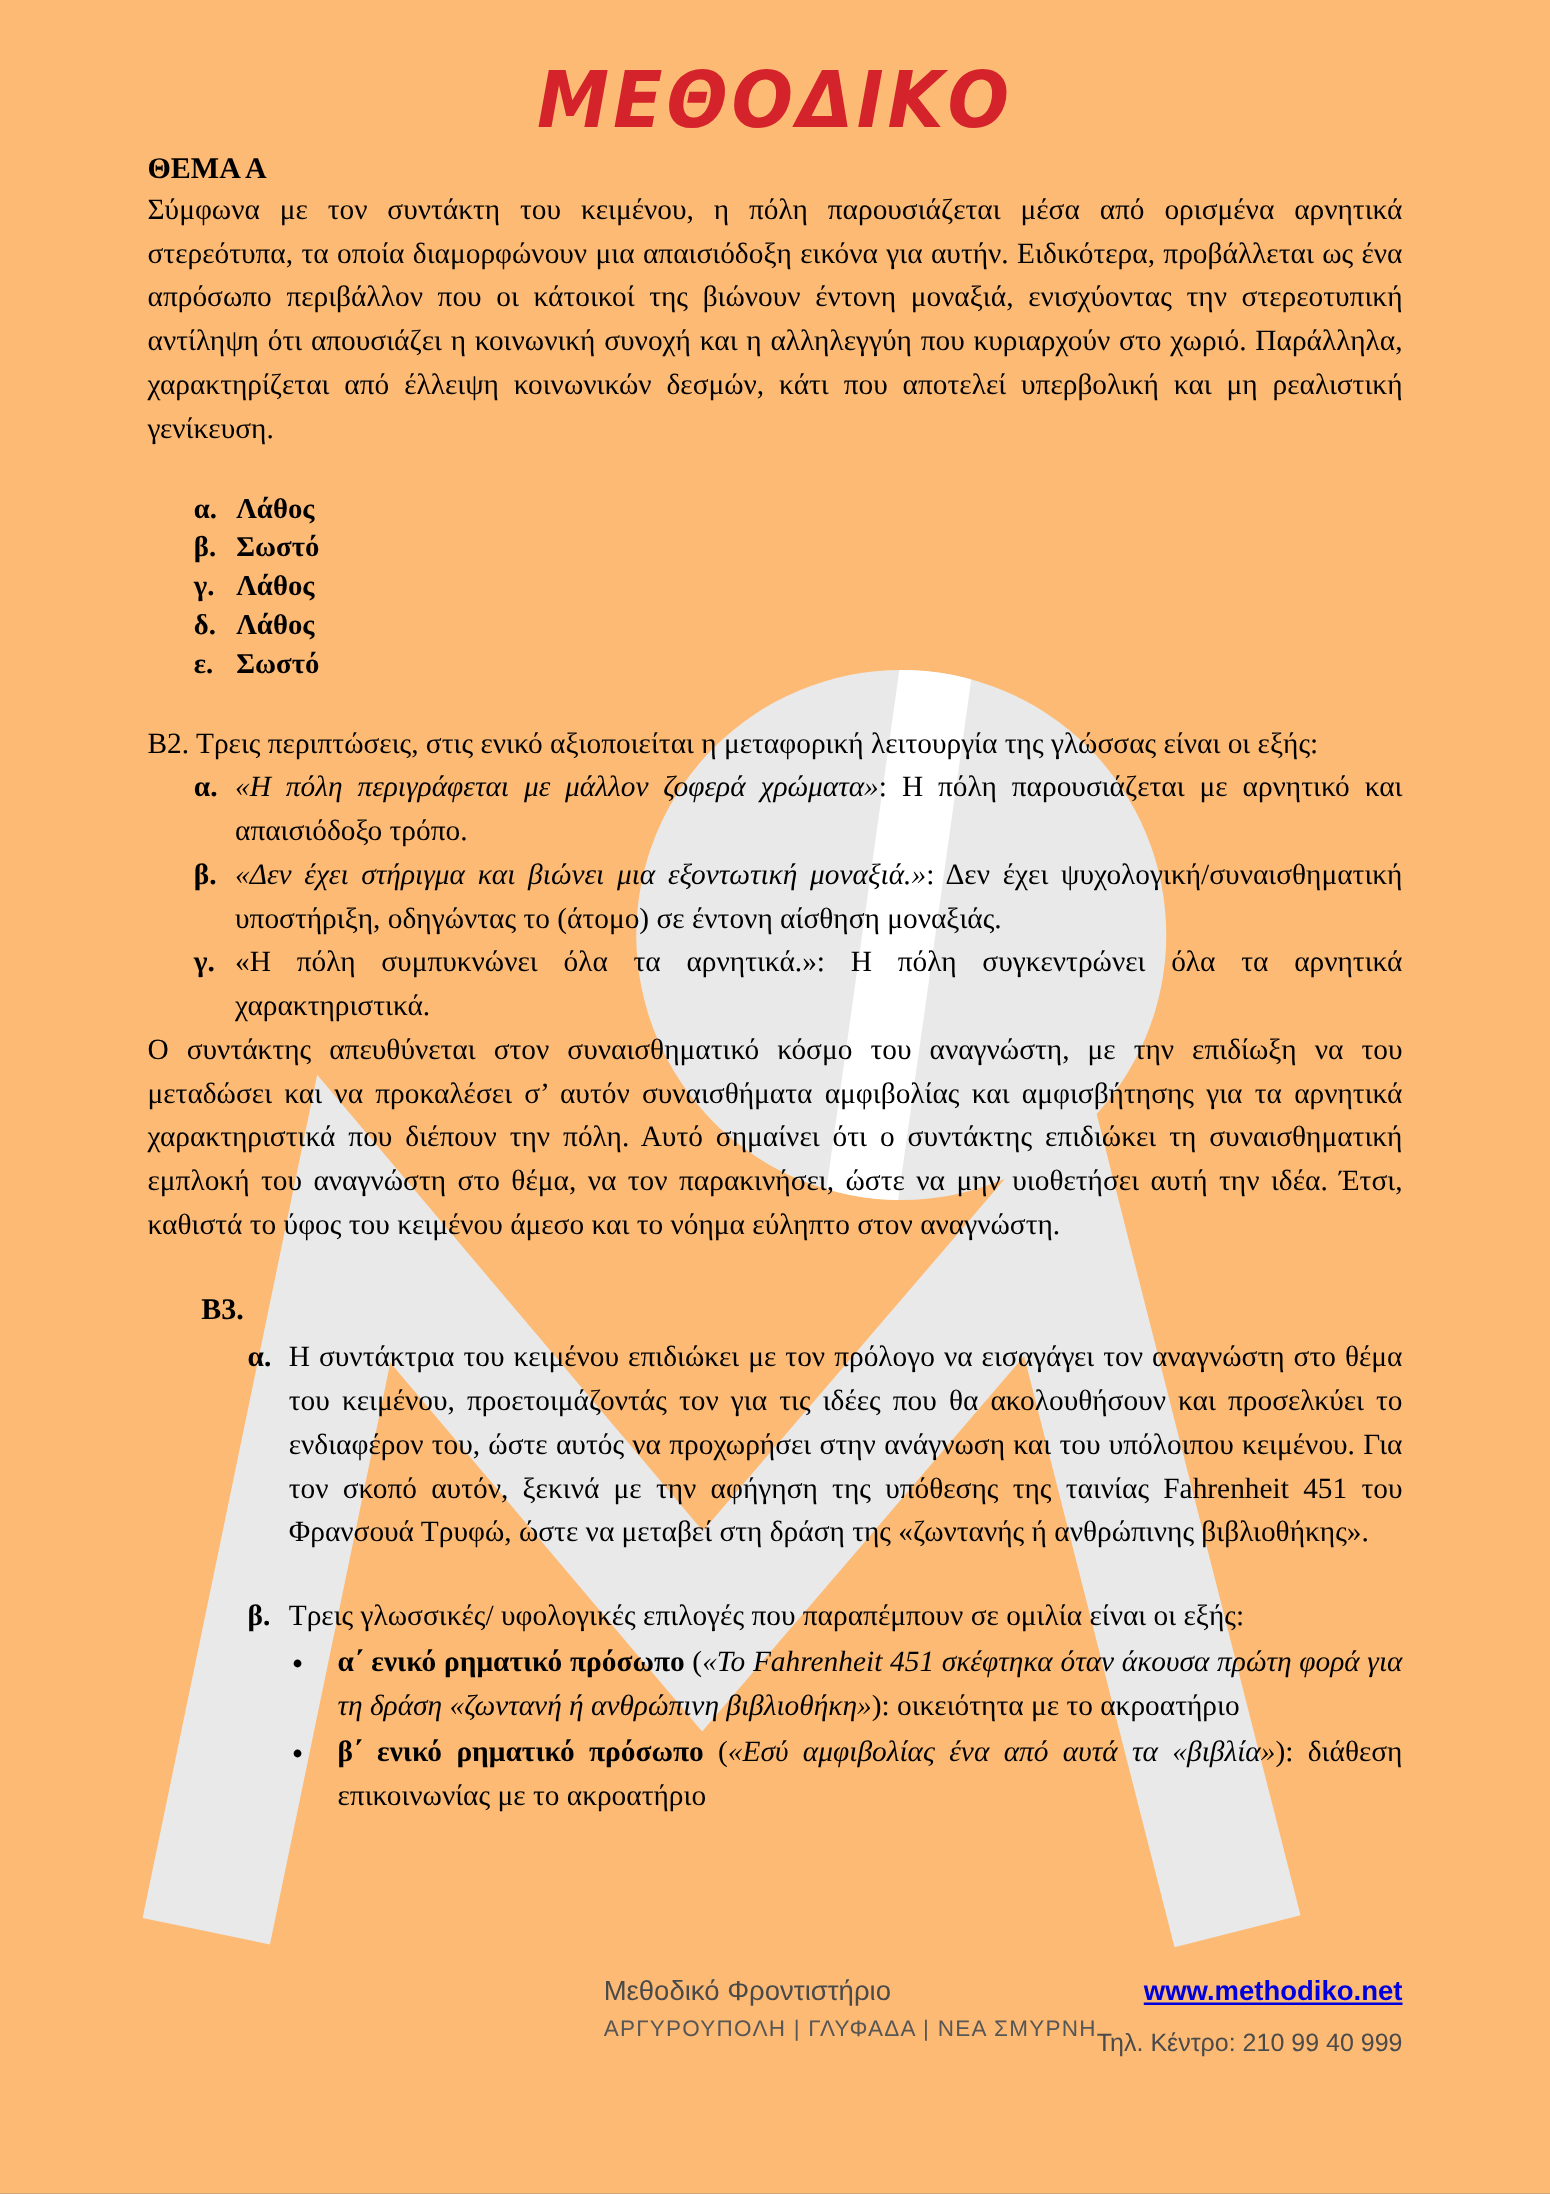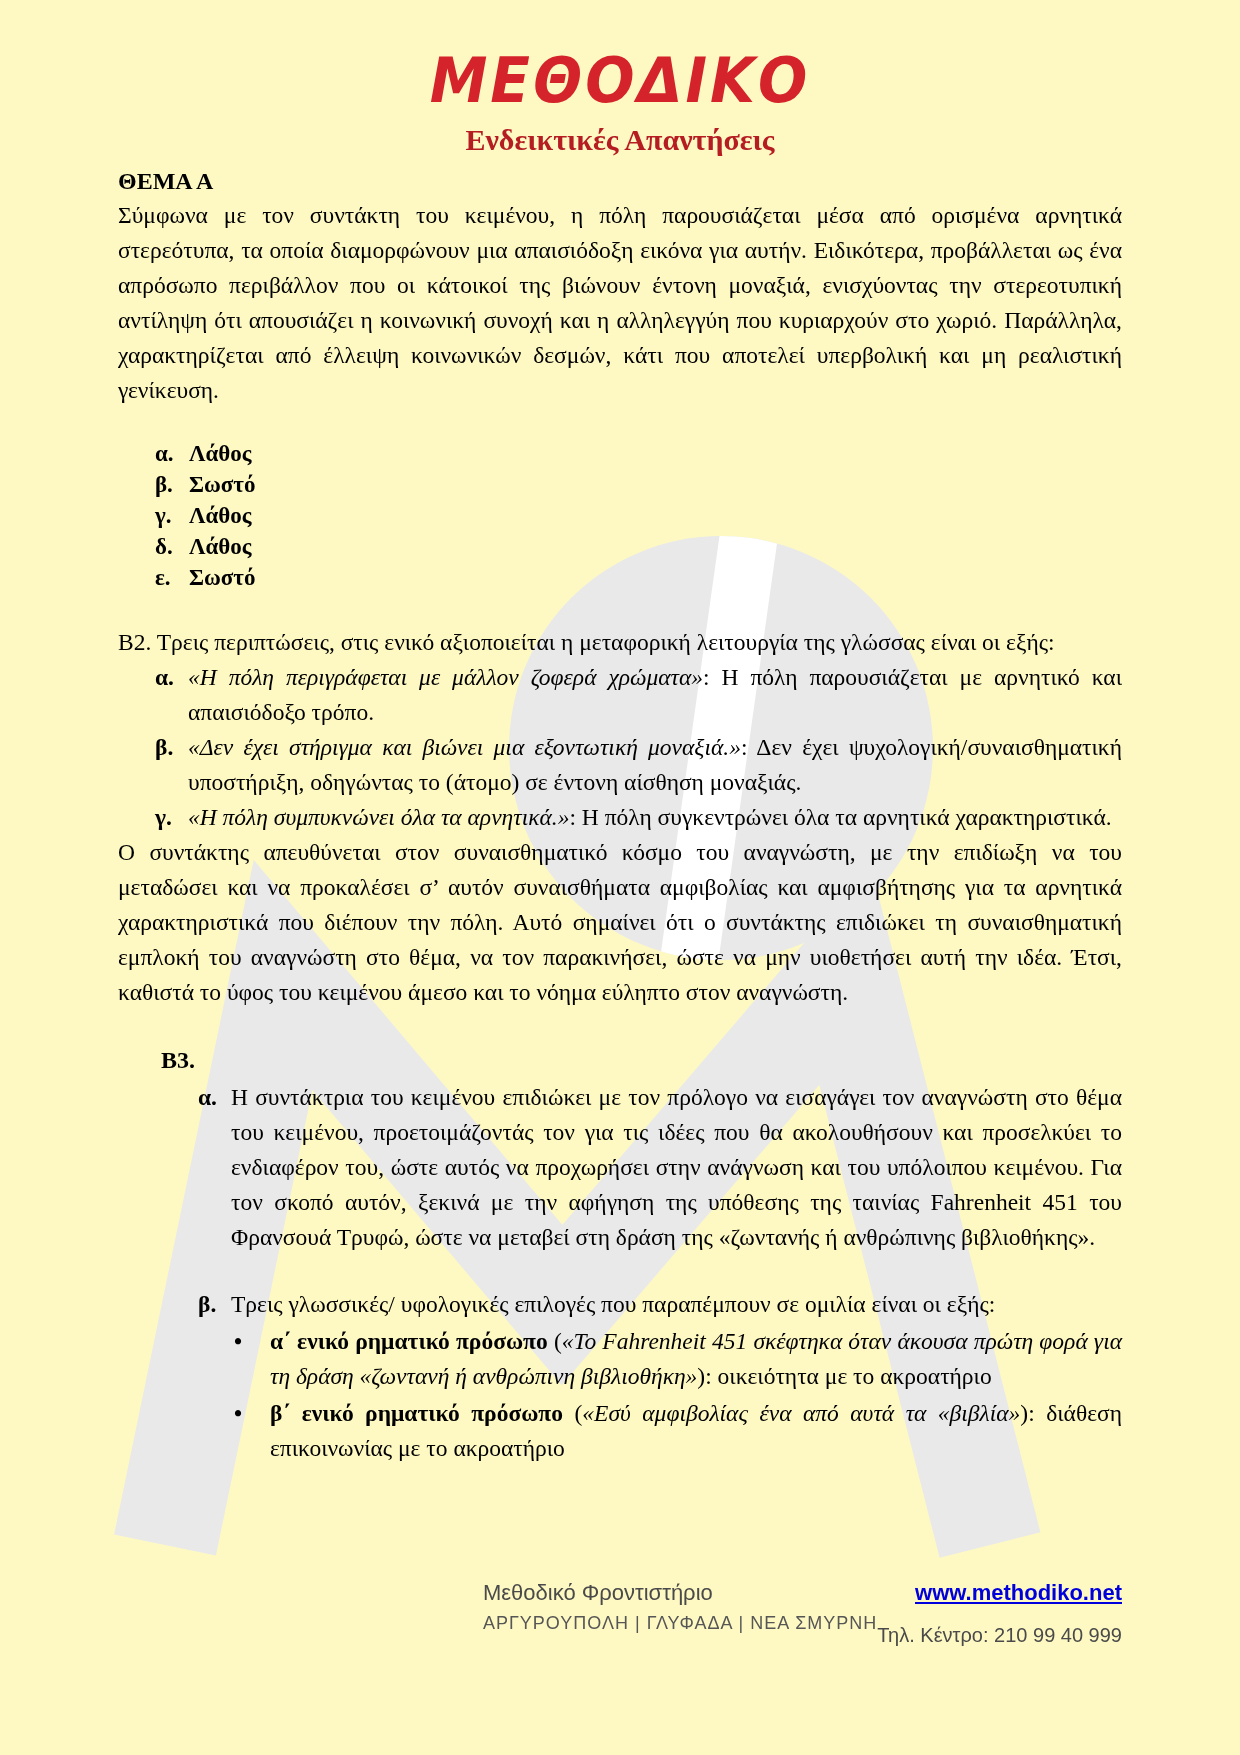--- a/index.html
+++ b/index.html
@@ -7,21 +7,21 @@
     --title_red:#b51d23;
     --link_blue:#0000dd;
     --footer_gray:#4a4a4a;
     --watermark_gray:#e9e9e9;
   }
   html,body{margin:0;padding:0;background:#888;}
   .page{
     position:relative;
     width:1240px;height:1755px;
     margin:0 auto;
-    background:#fef9c3;
+    background:#fdba74;
     overflow:hidden;
     font-family:"Liberation Serif", serif;
     color:#000;
   }
   
   .watermark{position:absolute;left:0;top:0;z-index:0;}
   .wm-fill{fill:var(--watermark_gray);}
   .wm-stroke{stroke:var(--watermark_gray);}
   
   .content{position:relative;z-index:1;padding:24px 118px 0 118px;}
@@ -105,21 +105,20 @@
         </clipPath>
     </defs>
     <circle class="wm-fill" cx="721" cy="748" r="212"></circle>
     <rect x="690" y="500" width="58" height="510" fill="#ffffff" transform="rotate(8 721 748)" clip-path="url(#wmCircleClip)"></rect>
     <polyline class="wm-stroke" points="165,1545 283,975 562,1305 845,975 990,1545" fill="none" stroke-width="104" stroke-miterlimit="12"></polyline>
   </svg>
 
   <div class="content">
 
     <div class="logo">ΜΕΘΟΔΙΚΟ</div>
-    <div class="doc-title">Ενδεικτικές Απαντήσεις</div>
 
     <div class="heading thema-heading">ΘΕΜΑ Α</div>
     <p class="body">Σύμφωνα με τον συντάκτη του κειμένου, η πόλη παρουσιάζεται μέσα από ορισμένα αρνητικά στερεότυπα, τα οποία διαμορφώνουν μια απαισιόδοξη εικόνα για αυτήν. Ειδικότερα, προβάλλεται ως ένα απρόσωπο περιβάλλον που οι κάτοικοί της βιώνουν έντονη μοναξιά, ενισχύοντας την στερεοτυπική αντίληψη ότι απουσιάζει η κοινωνική συνοχή και η αλληλεγγύη που κυριαρχούν στο χωριό. Παράλληλα, χαρακτηρίζεται από έλλειψη κοινωνικών δεσμών, κάτι που αποτελεί υπερβολική και μη ρεαλιστική γενίκευση.</p>
 
     <div class="b1">
       <div class="b1-list">
         <div class="b1-item">
           <span class="marker">α.</span>
           <span class="label">Λάθος</span>
         </div>
@@ -147,21 +146,21 @@
       <div class="sub-item">
         <span class="marker">α.</span>
         <span class="text"><span style="font-style: italic;">«Η πόλη περιγράφεται με μάλλον ζοφερά χρώματα»</span><span>: Η πόλη παρουσιάζεται με αρνητικό και απαισιόδοξο τρόπο.</span></span>
       </div>
       <div class="sub-item">
         <span class="marker">β.</span>
         <span class="text"><span style="font-style: italic;">«Δεν έχει στήριγμα και βιώνει μια εξοντωτική μοναξιά.»</span><span>: Δεν έχει ψυχολογική/συναισθηματική υποστήριξη, οδηγώντας το (άτομο) σε έντονη αίσθηση μοναξιάς.</span></span>
       </div>
       <div class="sub-item">
         <span class="marker">γ.</span>
-        <span class="text"><span style="font-style: italic;">«Η πόλη συμπυκνώνει όλα τα αρνητικά.»</span><span>: Η πόλη συγκεντρώνει όλα τα αρνητικά χαρακτηριστικά.</span></span>
+        <span class="text"><span style="">«Η πόλη συμπυκνώνει όλα τα αρνητικά.»</span><span>: Η πόλη συγκεντρώνει όλα τα αρνητικά χαρακτηριστικά.</span></span>
       </div>
       <p class="body">Ο συντάκτης απευθύνεται στον συναισθηματικό κόσμο του αναγνώστη, με την επιδίωξη να του μεταδώσει και να προκαλέσει σ’ αυτόν συναισθήματα αμφιβολίας και αμφισβήτησης για τα αρνητικά χαρακτηριστικά που διέπουν την πόλη. Αυτό σημαίνει ότι ο συντάκτης επιδιώκει τη συναισθηματική εμπλοκή του αναγνώστη στο θέμα, να τον παρακινήσει, ώστε να μην υιοθετήσει αυτή την ιδέα. Έτσι, καθιστά το ύφος του κειμένου άμεσο και το νόημα εύληπτο στον αναγνώστη.</p>
     </div>
 
     <div class="b3">
       <div class="heading">Β3.</div>
       <div class="sub-item item-a">
         <span class="marker">α.</span>
         <span class="text">Η συντάκτρια του κειμένου επιδιώκει με τον πρόλογο να εισαγάγει τον αναγνώστη στο θέμα του κειμένου, προετοιμάζοντάς τον για τις ιδέες που θα ακολουθήσουν και προσελκύει το ενδιαφέρον του, ώστε αυτός να προχωρήσει στην ανάγνωση και του υπόλοιπου κειμένου. Για τον σκοπό αυτόν, ξεκινά με την αφήγηση της υπόθεσης της ταινίας Fahrenheit 451 του Φρανσουά Τρυφώ, ώστε να μεταβεί στη δράση της «ζωντανής ή ανθρώπινης βιβλιοθήκης».</span>
       </div>

